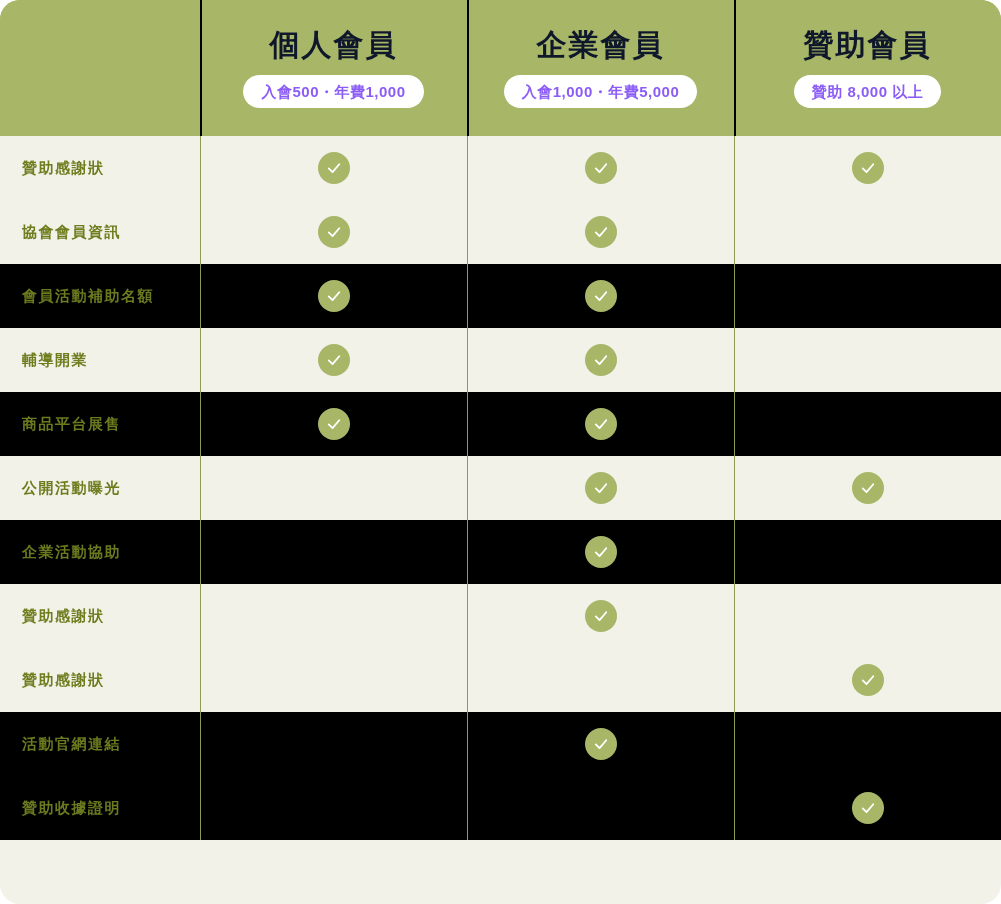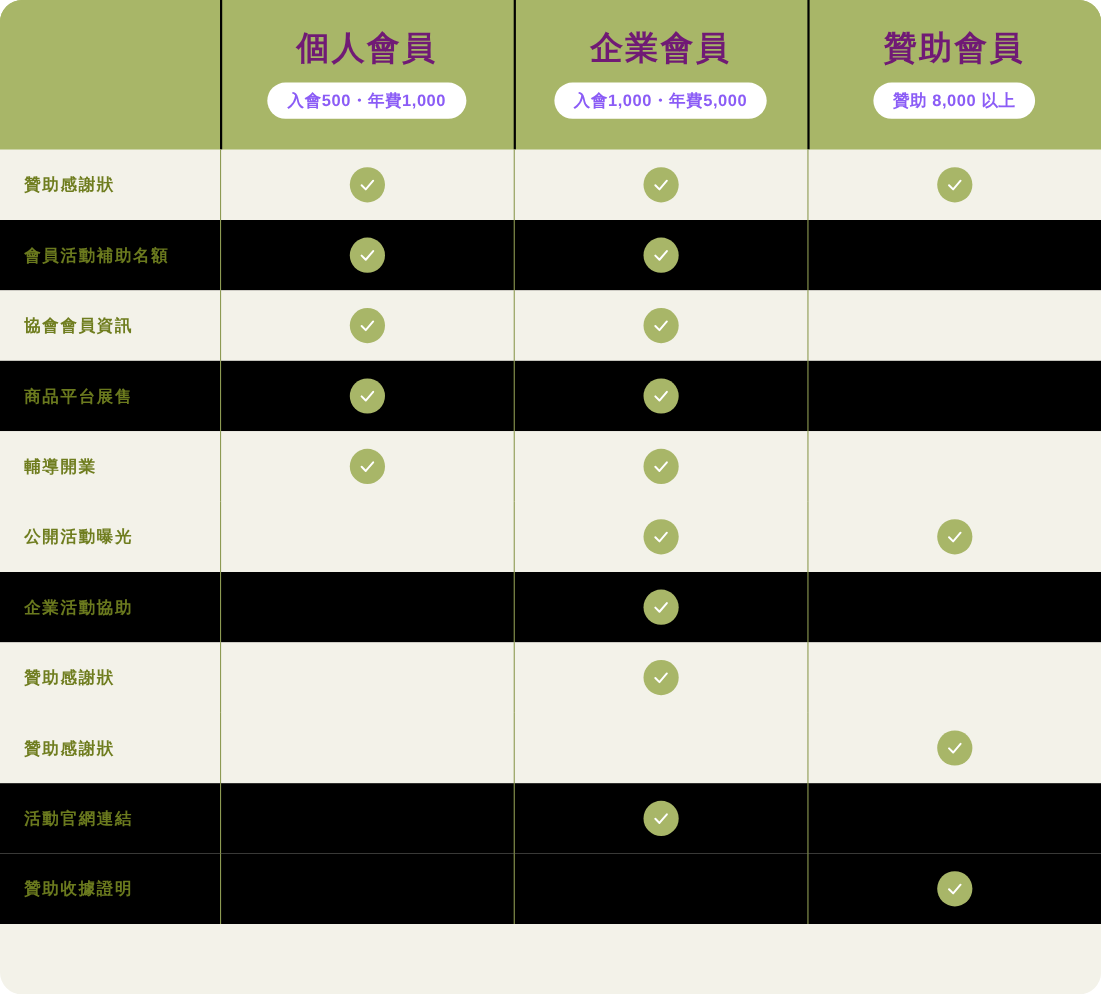--- a/index.html
+++ b/index.html
@@ -55,21 +55,21 @@
     top: 0;
     bottom: 0;
     width: 2px;
     background: #000000;
   }
   .plan-title {
     font-family: "Liberation Serif", "DejaVu Serif", serif;
     font-weight: 700;
     font-size: 30px;
     letter-spacing: 2px;
-    color: #701a75;
+    color: #0f172a;
     line-height: 1.1;
     margin-bottom: 14px;
     white-space: nowrap;
   }
   .plan-price {
     display: inline-block;
     background: #ffffff;
     color: #8b5cf6;
     font-size: 15px;
     font-weight: 700;
@@ -178,20 +178,40 @@
           </span>
         </div>
         <div class="t-cell">
           <span class="check" style="background: rgb(168, 182, 104);">
             <svg viewBox="0 0 24 24" fill="none">
               <path d="M5 12.5 L10 17.5 L19 7" stroke="#ffffff" stroke-width="2.4" stroke-linecap="round" stroke-linejoin="round"></path>
             </svg>
           </span>
         </div>
       </div>
+      <div class="t-row light">
+        <div class="row-label">協會會員資訊</div>
+        <div class="t-cell">
+          <span class="check" style="background: rgb(168, 182, 104);">
+            <svg viewBox="0 0 24 24" fill="none">
+              <path d="M5 12.5 L10 17.5 L19 7" stroke="#ffffff" stroke-width="2.4" stroke-linecap="round" stroke-linejoin="round"></path>
+            </svg>
+          </span>
+        </div>
+        <div class="t-cell">
+          <span class="check" style="background: rgb(168, 182, 104);">
+            <svg viewBox="0 0 24 24" fill="none">
+              <path d="M5 12.5 L10 17.5 L19 7" stroke="#ffffff" stroke-width="2.4" stroke-linecap="round" stroke-linejoin="round"></path>
+            </svg>
+          </span>
+        </div>
+        <div class="t-cell">
+          <span class="check-empty"></span>
+        </div>
+      </div>
       <div class="t-row dark">
         <div class="row-label">會員活動補助名額</div>
         <div class="t-cell">
           <span class="check" style="background: rgb(168, 182, 104);">
             <svg viewBox="0 0 24 24" fill="none">
               <path d="M5 12.5 L10 17.5 L19 7" stroke="#ffffff" stroke-width="2.4" stroke-linecap="round" stroke-linejoin="round"></path>
             </svg>
           </span>
         </div>
         <div class="t-cell">
@@ -199,21 +219,21 @@
             <svg viewBox="0 0 24 24" fill="none">
               <path d="M5 12.5 L10 17.5 L19 7" stroke="#ffffff" stroke-width="2.4" stroke-linecap="round" stroke-linejoin="round"></path>
             </svg>
           </span>
         </div>
         <div class="t-cell">
           <span class="check-empty"></span>
         </div>
       </div>
       <div class="t-row light">
-        <div class="row-label">協會會員資訊</div>
+        <div class="row-label">輔導開業</div>
         <div class="t-cell">
           <span class="check" style="background: rgb(168, 182, 104);">
             <svg viewBox="0 0 24 24" fill="none">
               <path d="M5 12.5 L10 17.5 L19 7" stroke="#ffffff" stroke-width="2.4" stroke-linecap="round" stroke-linejoin="round"></path>
             </svg>
           </span>
         </div>
         <div class="t-cell">
           <span class="check" style="background: rgb(168, 182, 104);">
             <svg viewBox="0 0 24 24" fill="none">
@@ -239,40 +259,20 @@
             <svg viewBox="0 0 24 24" fill="none">
               <path d="M5 12.5 L10 17.5 L19 7" stroke="#ffffff" stroke-width="2.4" stroke-linecap="round" stroke-linejoin="round"></path>
             </svg>
           </span>
         </div>
         <div class="t-cell">
           <span class="check-empty"></span>
         </div>
       </div>
       <div class="t-row light">
-        <div class="row-label">輔導開業</div>
-        <div class="t-cell">
-          <span class="check" style="background: rgb(168, 182, 104);">
-            <svg viewBox="0 0 24 24" fill="none">
-              <path d="M5 12.5 L10 17.5 L19 7" stroke="#ffffff" stroke-width="2.4" stroke-linecap="round" stroke-linejoin="round"></path>
-            </svg>
-          </span>
-        </div>
-        <div class="t-cell">
-          <span class="check" style="background: rgb(168, 182, 104);">
-            <svg viewBox="0 0 24 24" fill="none">
-              <path d="M5 12.5 L10 17.5 L19 7" stroke="#ffffff" stroke-width="2.4" stroke-linecap="round" stroke-linejoin="round"></path>
-            </svg>
-          </span>
-        </div>
-        <div class="t-cell">
-          <span class="check-empty"></span>
-        </div>
-      </div>
-      <div class="t-row light">
         <div class="row-label">公開活動曝光</div>
         <div class="t-cell">
           <span class="check-empty"></span>
         </div>
         <div class="t-cell">
           <span class="check" style="background: rgb(168, 182, 104);">
             <svg viewBox="0 0 24 24" fill="none">
               <path d="M5 12.5 L10 17.5 L19 7" stroke="#ffffff" stroke-width="2.4" stroke-linecap="round" stroke-linejoin="round"></path>
             </svg>
           </span>

